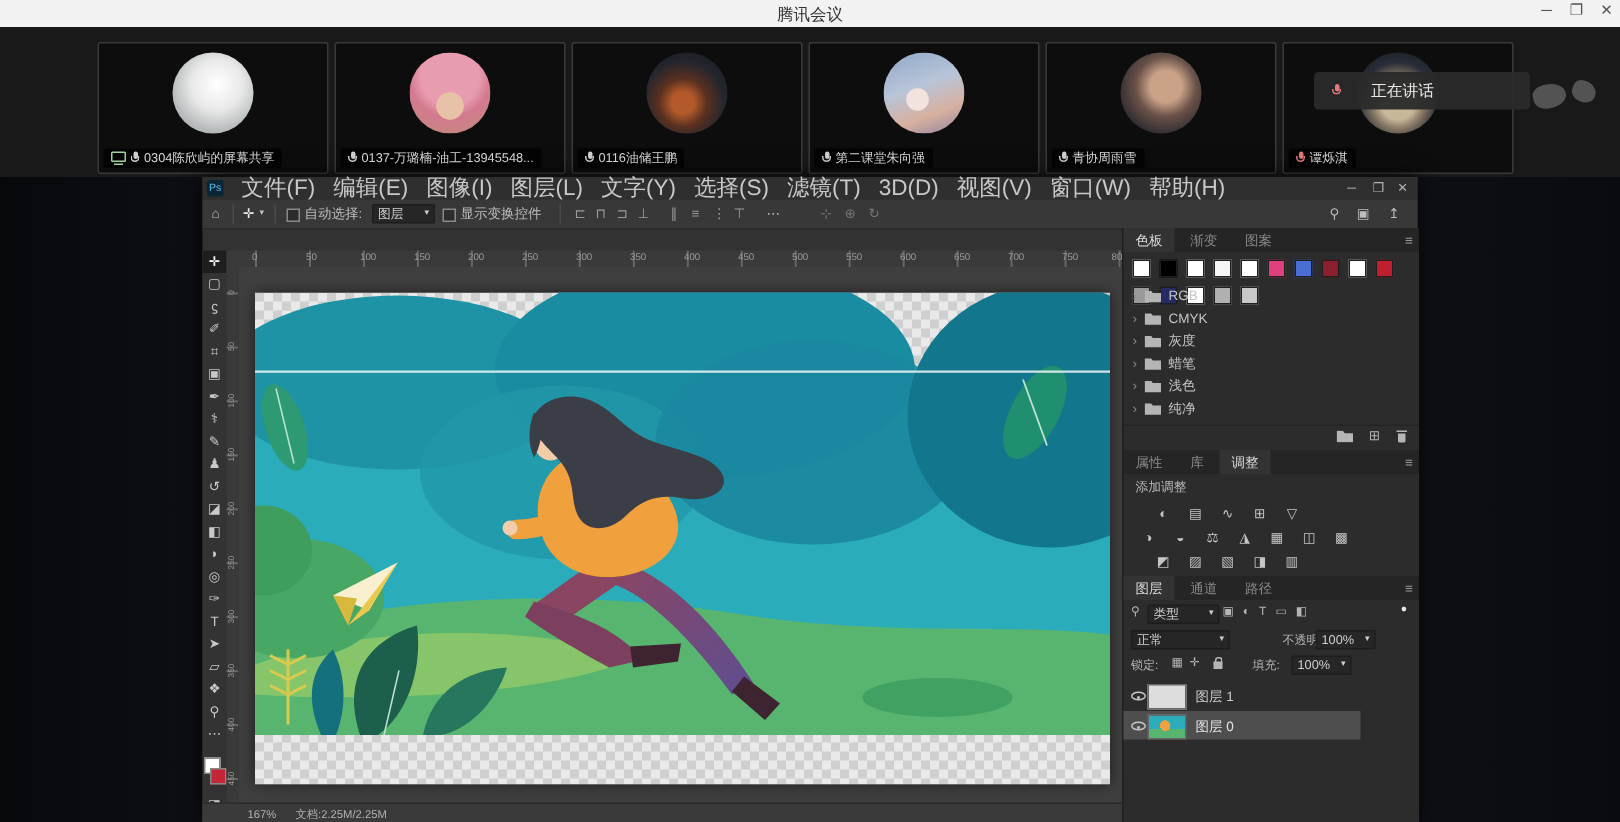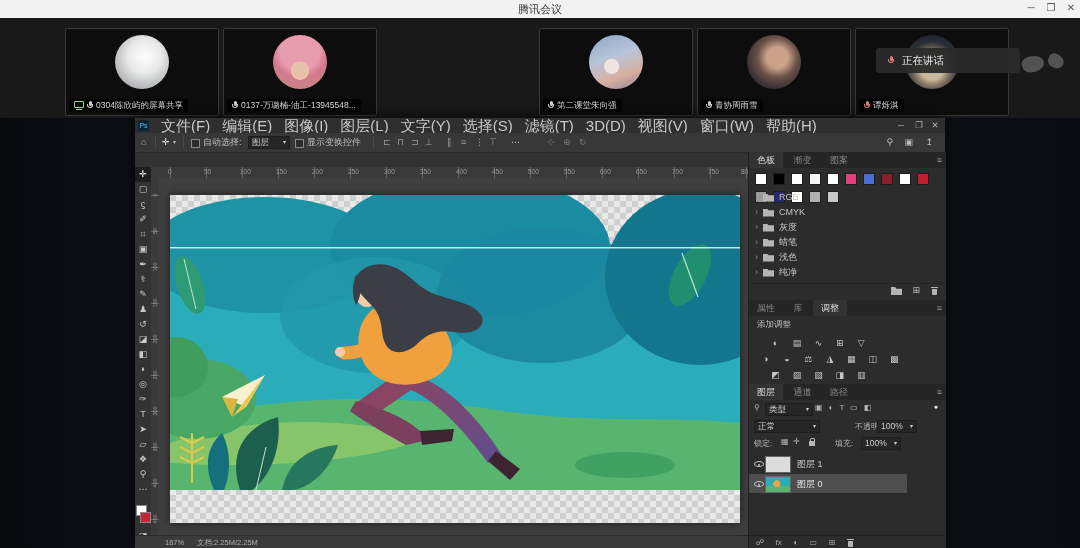--- a/index.html
+++ b/index.html
@@ -26,21 +26,21 @@
     background:rgba(0,0,0,.68);border-radius:2px;color:#dcdcdc;font-size:8.5px;
     padding:0 5px;white-space:nowrap;overflow:hidden;display:flex;align-items:center;gap:3px;}
   .micic{position:relative;width:6px;height:9px;display:inline-block;flex:0 0 auto;}
   .micic::before{content:"";position:absolute;left:1.5px;top:0;width:3px;height:5px;background:#cfcfcf;border-radius:1.5px;}
   .micic::after{content:"";position:absolute;left:0;top:3px;width:4px;height:3px;border:1px solid #cfcfcf;border-top:none;border-radius:0 0 3px 3px;}
   .micic.red::before{background:#e07a7a;}.micic.red::after{border-color:#e07a7a;}
   .monic{position:relative;width:10px;height:9px;display:inline-block;flex:0 0 auto;}
   .monic::before{content:"";position:absolute;top:0;left:0;width:8px;height:5px;border:1px solid #9fd49f;border-radius:1px;}
   .monic::after{content:"";position:absolute;bottom:0;left:2px;width:6px;height:1px;background:#9fd49f;}
   .speak-badge{position:absolute;left:876px;top:30px;width:132px;height:25px;background:rgba(42,42,42,.95);
-    border-radius:3px;display:flex;align-items:center;gap:8px;padding-left:12px;color:#e8e8e8;font-size:10.5px;}
+    border-radius:3px;display:flex;align-items:center;gap:20px;padding-left:12px;color:#e8e8e8;font-size:10.5px;}
   .hands{position:absolute;left:1022px;top:34px;width:44px;height:26px;opacity:.45;}
   .hands::before,.hands::after{content:"";position:absolute;background:#9a9a9a;border-radius:40% 60% 50% 50%;}
   .hands::before{left:0;top:4px;width:22px;height:16px;transform:rotate(-15deg);}
   .hands::after{left:26px;top:2px;width:16px;height:14px;transform:rotate(20deg);}
   
   .backdrop{position:absolute;left:0;top:118px;width:1080px;height:430px;background:linear-gradient(90deg,#08090d 0%,#101218 20%,#101218 80%,#0a0b10 100%);}
   .ps{position:absolute;left:135px;top:0;width:810px;height:430px;background:#323232;box-shadow:0 0 14px rgba(0,0,0,.8);}
   .ps-menubar{position:absolute;left:0;top:0;width:810px;height:15px;background:#2f2f2f;border-bottom:1px solid #262626;}
   .ps-logo{position:absolute;left:3px;top:2px;width:11px;height:11px;background:#0a2636;color:#57c0f0;
     font-size:7px;line-height:11px;text-align:center;border-radius:2px;}
@@ -130,20 +130,27 @@
     </div>
 
     <div class="tile" style="left:223px;">
       <div class="avatar a2"></div>
       <div class="nameplate">
         <span class="micic"></span>
         <span>0137-万璐楠-油工-13945548...</span>
       </div>
     </div>
 
+    <div class="tile" style="left:381px;">
+      <div class="avatar a3"></div>
+      <div class="nameplate">
+        <span class="micic"></span>
+        <span>0116油储王鹏</span>
+      </div>
+    </div>
 
     <div class="tile" style="left:539px;">
       <div class="avatar a4"></div>
       <div class="nameplate">
         <span class="micic"></span>
         <span>第二课堂朱向强</span>
       </div>
     </div>
 
     <div class="tile" style="left:697px;">
@@ -487,25 +494,17 @@
         <div class="lyr-row" style="top:302px;">
           <span class="eyeic" style="position:absolute;left:5px;top:5px;"></span>
           <span class="thumb" style="background:#dcdcdc;"></span>
           <span style="position:absolute;left:48px;top:4px;font-size:9px;color:#cccccc;">图层 1</span>
         </div>
         <div class="lyr-row sel" style="top:322px;">
           <span class="eyeic" style="position:absolute;left:5px;top:5px;"></span>
           <span class="thumb" style="background:radial-gradient(circle at 45% 45%, #f0a03c 0 22%, rgba(0,0,0,0) 23%),linear-gradient(180deg,#2aacba 62%,#58b56f 62%);"></span>
           <span style="position:absolute;left:48px;top:4px;font-size:9px;color:#e5e5e5;">图层 0</span>
         </div>
-        <div class="botbar">
-          <span>☍</span>
-          <span>fx</span>
-          <span>◐</span>
-          <span>▭</span>
-          <span>⊞</span>
-          <span class="trashic" style="margin-left:7px;margin-top:2px;display:inline-block;"></span>
-        </div>
       </div>
 
     </div>
   </div>
 </div>
 
 </body></html>

